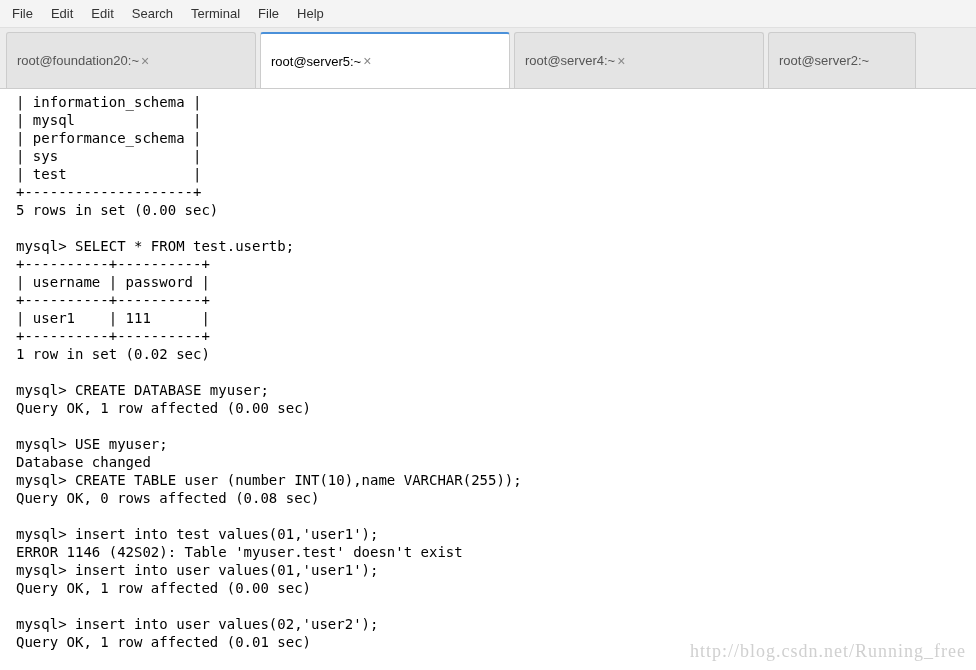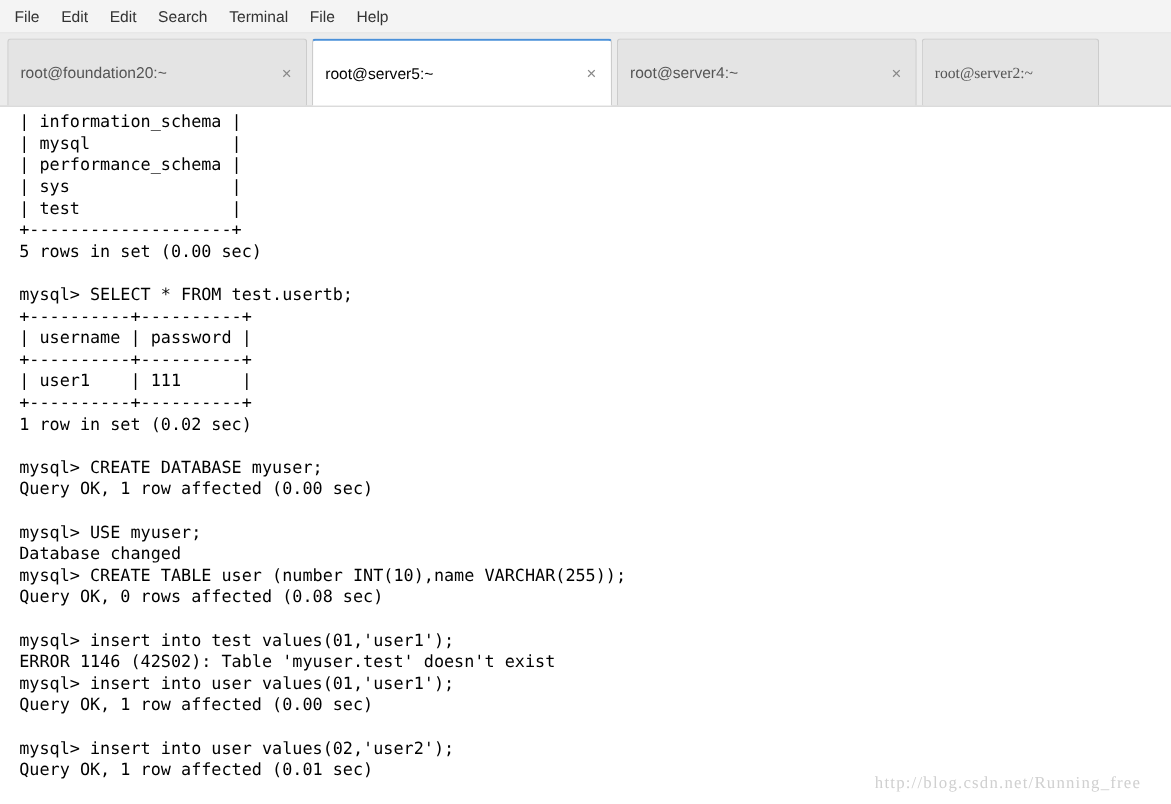--- a/index.html
+++ b/index.html
@@ -24,36 +24,35 @@
     display: flex;
     background: #ececec;
     border-bottom: 1px solid #ccc;
     padding-top: 4px;
     padding-left: 6px;
     gap: 4px;
   }
   .tab {
     display: flex;
     align-items: center;
-    justify-content: space-between;
     padding: 19px 10px;
     background: #e4e4e4;
     border: 1px solid #ccc;
     border-bottom: none;
     border-radius: 3px 3px 0 0;
     min-width: 250px;
     cursor: pointer;
     color: #555;
   }
   .tab.active {
     background: #ffffff;
     border-top: 2px solid #4a90d9;
     color: #000;
   }
-  .tab.last { min-width: 148px; font-family: Liberation Serif, serif; }
+  .tab.last { min-width: 148px; }
   .tab-close {
     color: #888;
     font-size: 14px;
     padding: 0 2px;
     cursor: pointer;
   }
   .terminal {
     font-family: "DejaVu Sans Mono", "Liberation Mono", monospace;
     font-size: 14px;
     line-height: 18px;
@@ -65,24 +64,24 @@
   .cursor-block {
     display: inline-block;
     width: 8px;
     height: 15px;
     background: #000;
     vertical-align: text-bottom;
   }
   .watermark {
     position: absolute;
     bottom: 8px;
-    right: 25px;
+    right: 10px;
     color: #d0d0d0;
     font-family: serif;
-    font-size: 14px;
+    font-size: 18px;
     letter-spacing: 1px;
   }
 </style>
 </head>
 <body>
 
 <div class="menubar">
   <span>File</span>
   <span>Edit</span>
   <span>Edit</span>

